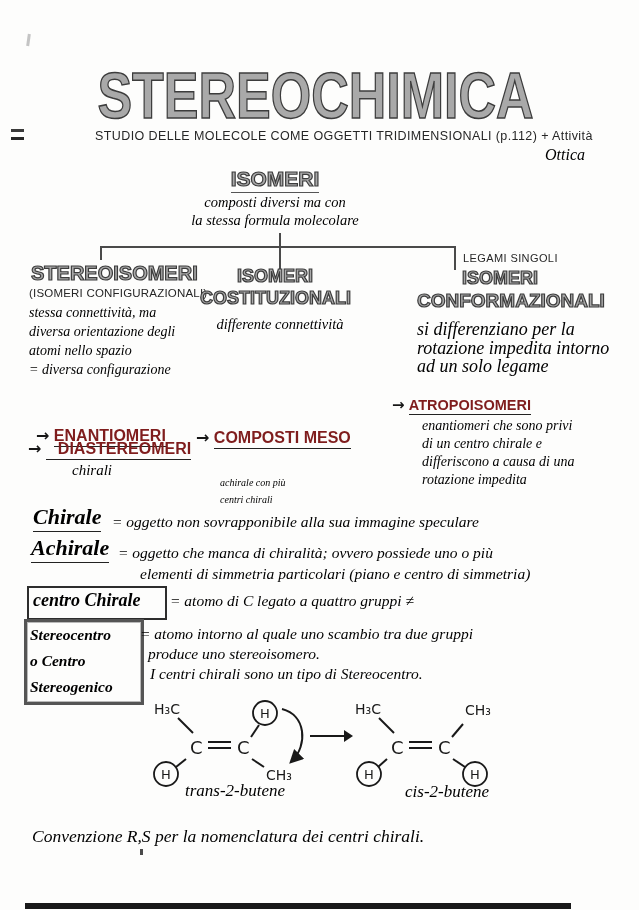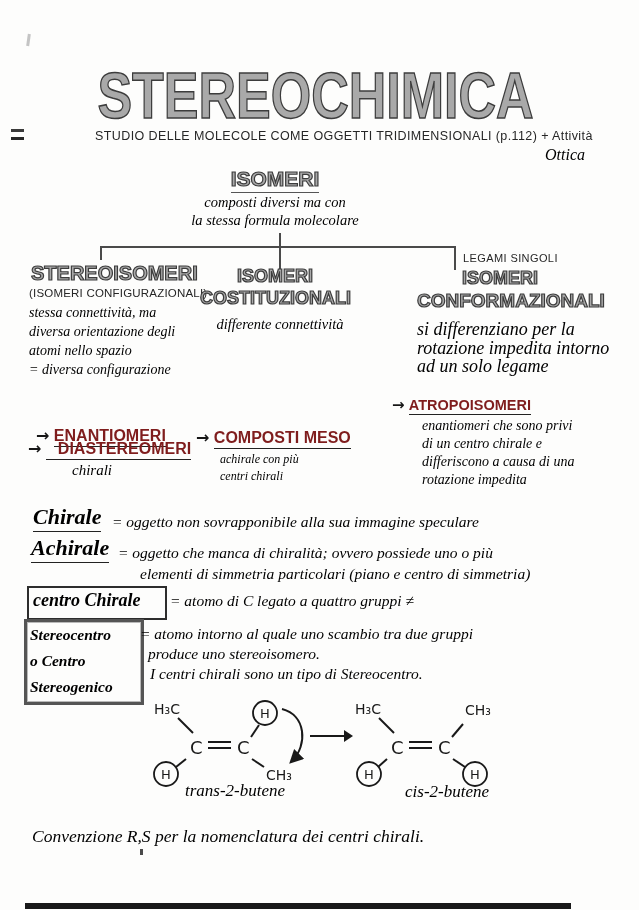--- a/index.html
+++ b/index.html
@@ -87,21 +87,21 @@
   <div class="abs" style="left:28px;top:439px;">
     <span class="arrowtxt" style="font-size:16px;">→</span>
     <span class="capsb u" style="font-size:16px;padding-left:12px;">DIASTEREOMERI</span>
   </div>
   <div class="abs hand" style="left:72px;top:462px;font-size:15px;">chirali</div>
 
   <div class="abs" style="left:196px;top:428px;">
     <span class="arrowtxt" style="font-size:16px;">→</span>
     <span class="capsb u" style="font-size:16px;">COMPOSTI MESO</span>
   </div>
-  <div class="abs hand" style="left:220px;top:451px;font-size:12px;line-height:17px;">
+  <div class="abs hand" style="left:220px;top:474px;font-size:10px;line-height:17px;">
     <div>achirale con più</div>
     <div>centri chirali</div>
   </div>
 
   <div class="abs hand" style="left:33px;top:504px;">
     <span class="u" style="font-size:22px;font-weight:bold;">Chirale</span>
   </div>
   <div class="abs hand" style="left:112px;top:513px;font-size:15.5px;">= oggetto non sovrapponibile alla sua immagine speculare</div>
 
   <div class="abs hand" style="left:31px;top:535px;">

